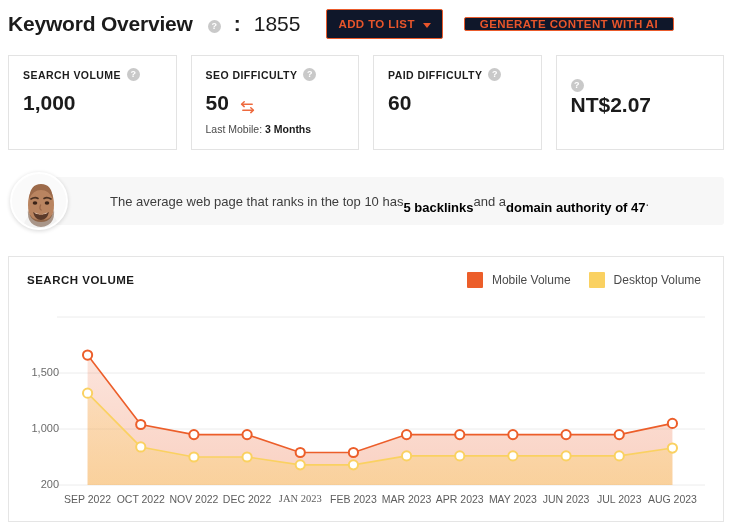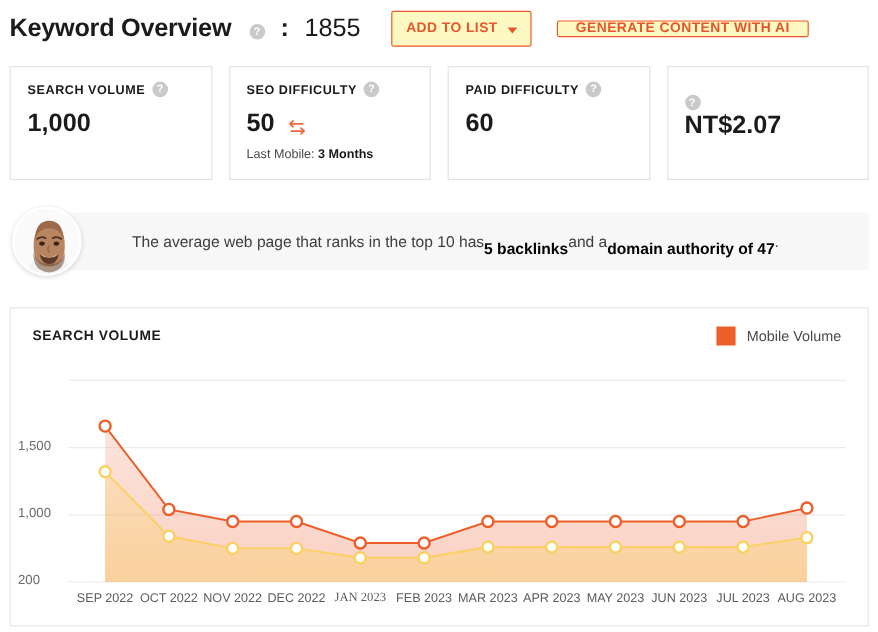--- a/index.html
+++ b/index.html
@@ -29,21 +29,21 @@
     background: #c9c9c9; color: #ffffff;
     font-size: 9px; font-weight: bold; line-height: 1;
     margin: 0 3px 0 5px; position: relative; top: 2px; flex: 0 0 auto;
   }
   .title-sep { font-size: 21px; font-weight: bold; color: #1b1b1b; margin-right: 3px;}
   .kw-id { font-size: 21px; color: #1b1b1b; font-weight: 400; }
 
   .btn {
     border: 1px solid #ea5B2c;
     color: #e8552b;
-    background: #fef9c3;
+    background: #0f172a;
     font-size: 11.5px; font-weight: bold; letter-spacing: 0.4px;
     border-radius: 2px;
     display: inline-flex; align-items: center; justify-content: center;
     cursor: pointer;
     white-space: nowrap;
   }
   .btn-addlist { height: 30px; padding: 0 11px; gap: 8px; }
   .btn-generate { height: 14px; padding: 0 15px; }
   .chev {
     width: 0; height: 0; border-left: 4px solid transparent;
@@ -113,21 +113,21 @@
   .legend { display: flex; align-items: center; gap: 18px; }
   .legend-item { display: flex; align-items: center; gap: 9px; }
   .swatch { width: 16px; height: 16px; border-radius: 1px; display: inline-block; }
   .legend-label { font-size: 12px; color: #4a4a4a; }
 
   .plot { position: relative; width: 716px; height: 218px; }
   .plot svg { display: block; }
 
   .ylab {
     position: absolute; font-size: 11px; color: #6b6b6b;
-    width: 44px; left: 6px;
+    text-align: right; width: 44px; left: 6px;
   }
   .xlab {
     position: absolute; font-size: 10.5px; color: #5d5d5d;
     text-align: center; width: 64px; top: 190px;
   }
 </style>
 </head>
 <body>
 
 <div id="root">
@@ -230,20 +230,24 @@
     </div>
   </div>
 
   <div class="panel">
     <div class="panel-head">
       <span class="panel-title">SEARCH VOLUME</span>
       <div class="legend">
         <div class="legend-item">
           <span class="swatch" style="background:#ec5e2a"></span>
           <span class="legend-label">Mobile Volume</span>
+        </div>
+        <div class="legend-item">
+          <span class="swatch" style="background:#fad161"></span>
+          <span class="legend-label">Desktop Volume</span>
         </div>
       </div>
     </div>
 
     <div class="plot">
       <svg id="chart-svg" width="716" height="218" viewBox="0 0 716 218">
           <defs>
             <linearGradient id="gm" x1="0" y1="0" x2="0" y2="1">
               <stop offset="0%" stop-color="#ec5e2a" stop-opacity="0.30"></stop>
               <stop offset="100%" stop-color="#ec5e2a" stop-opacity="0.52"></stop>

